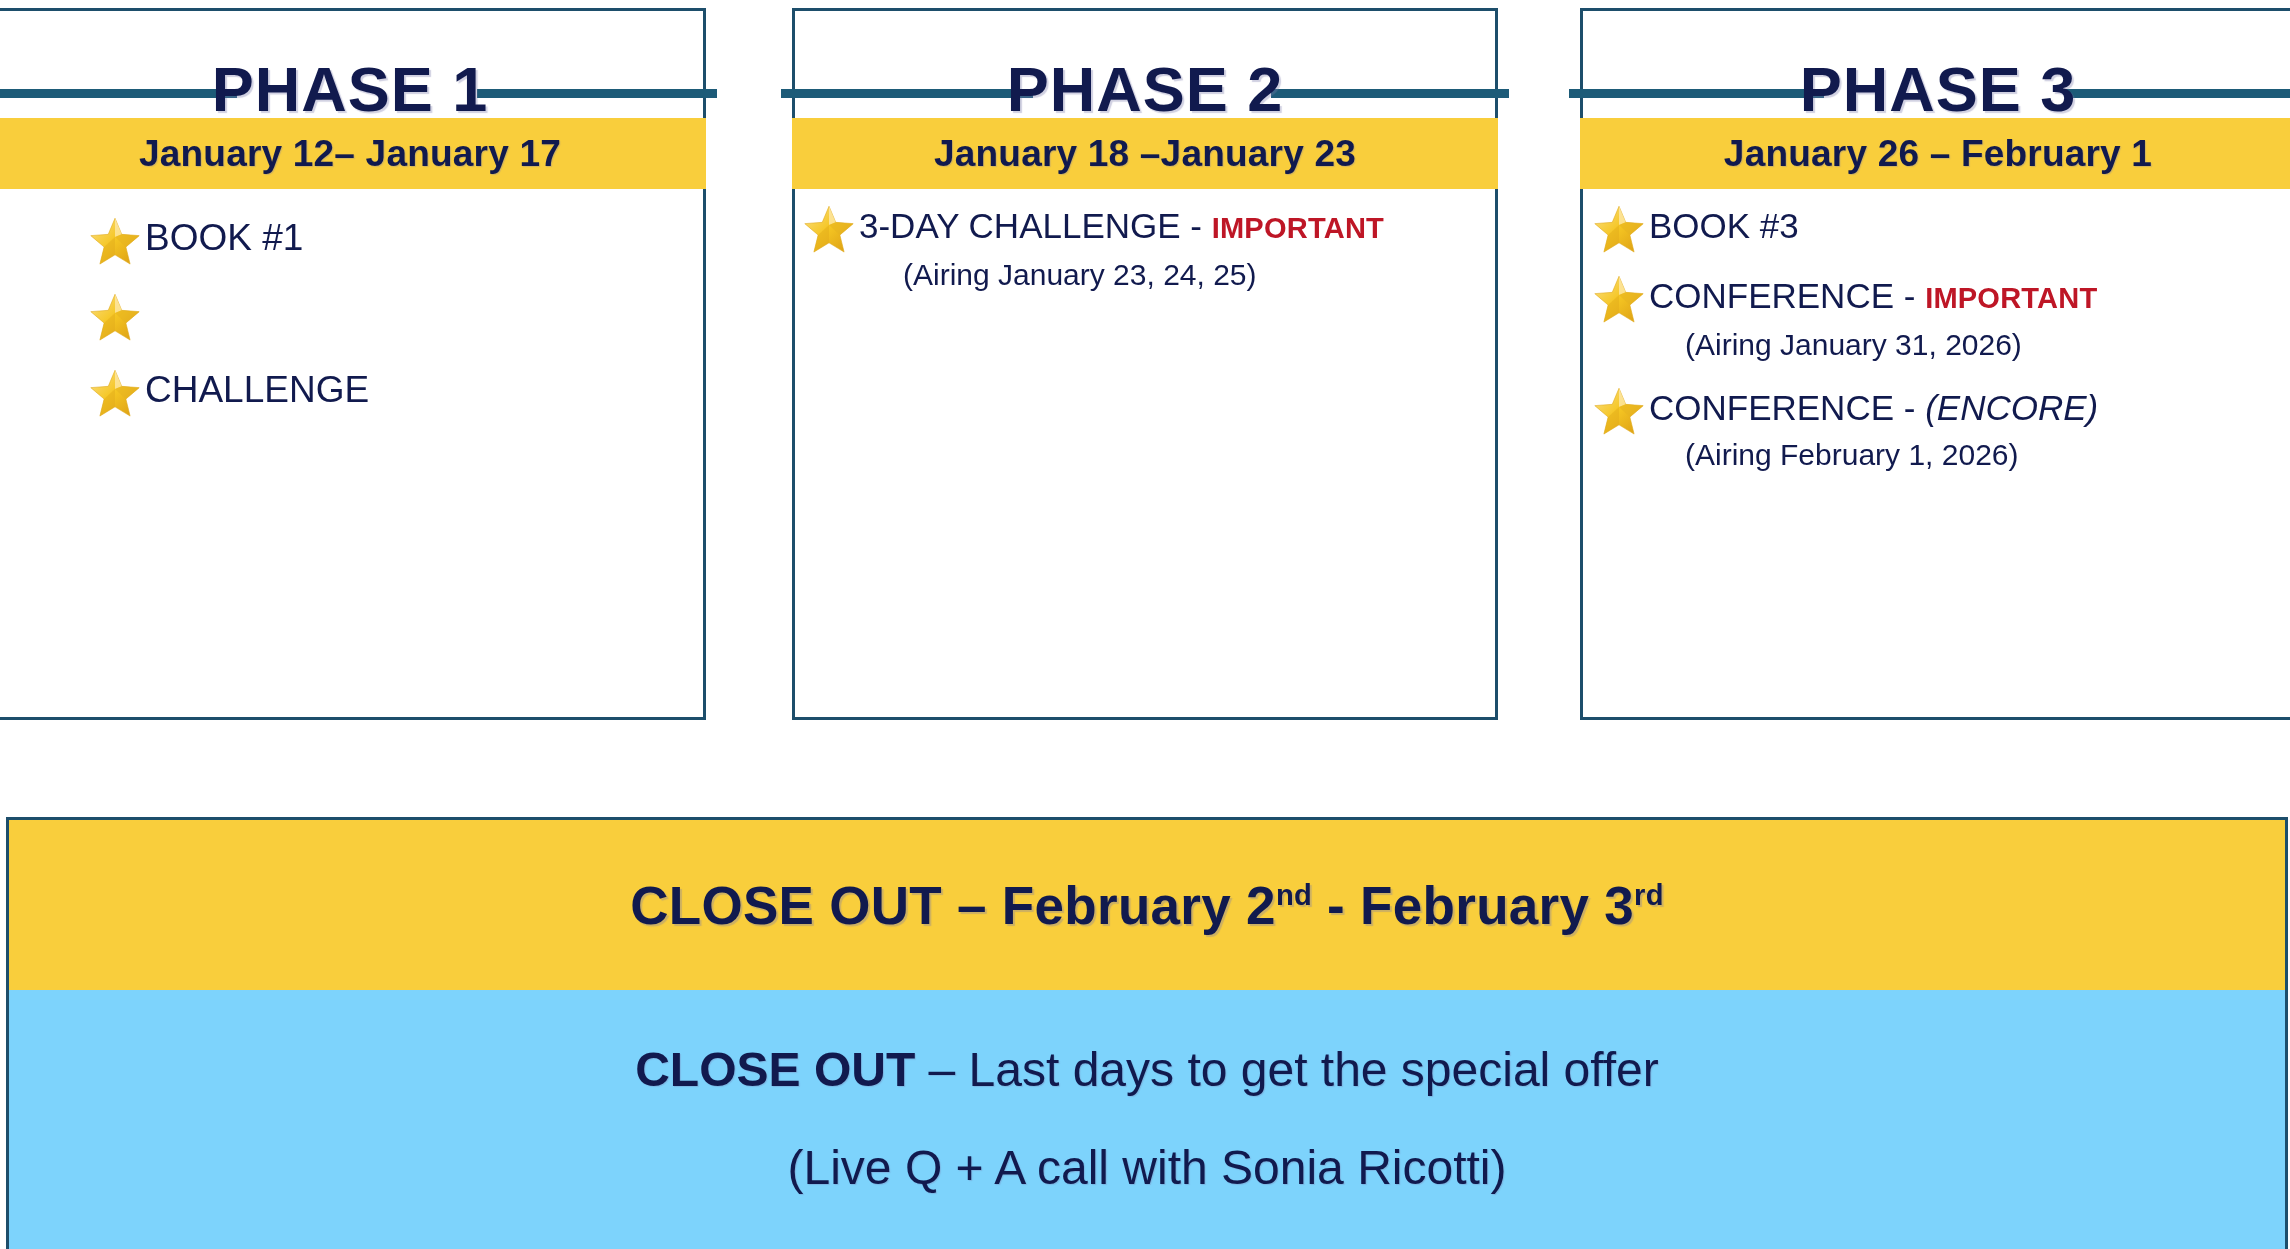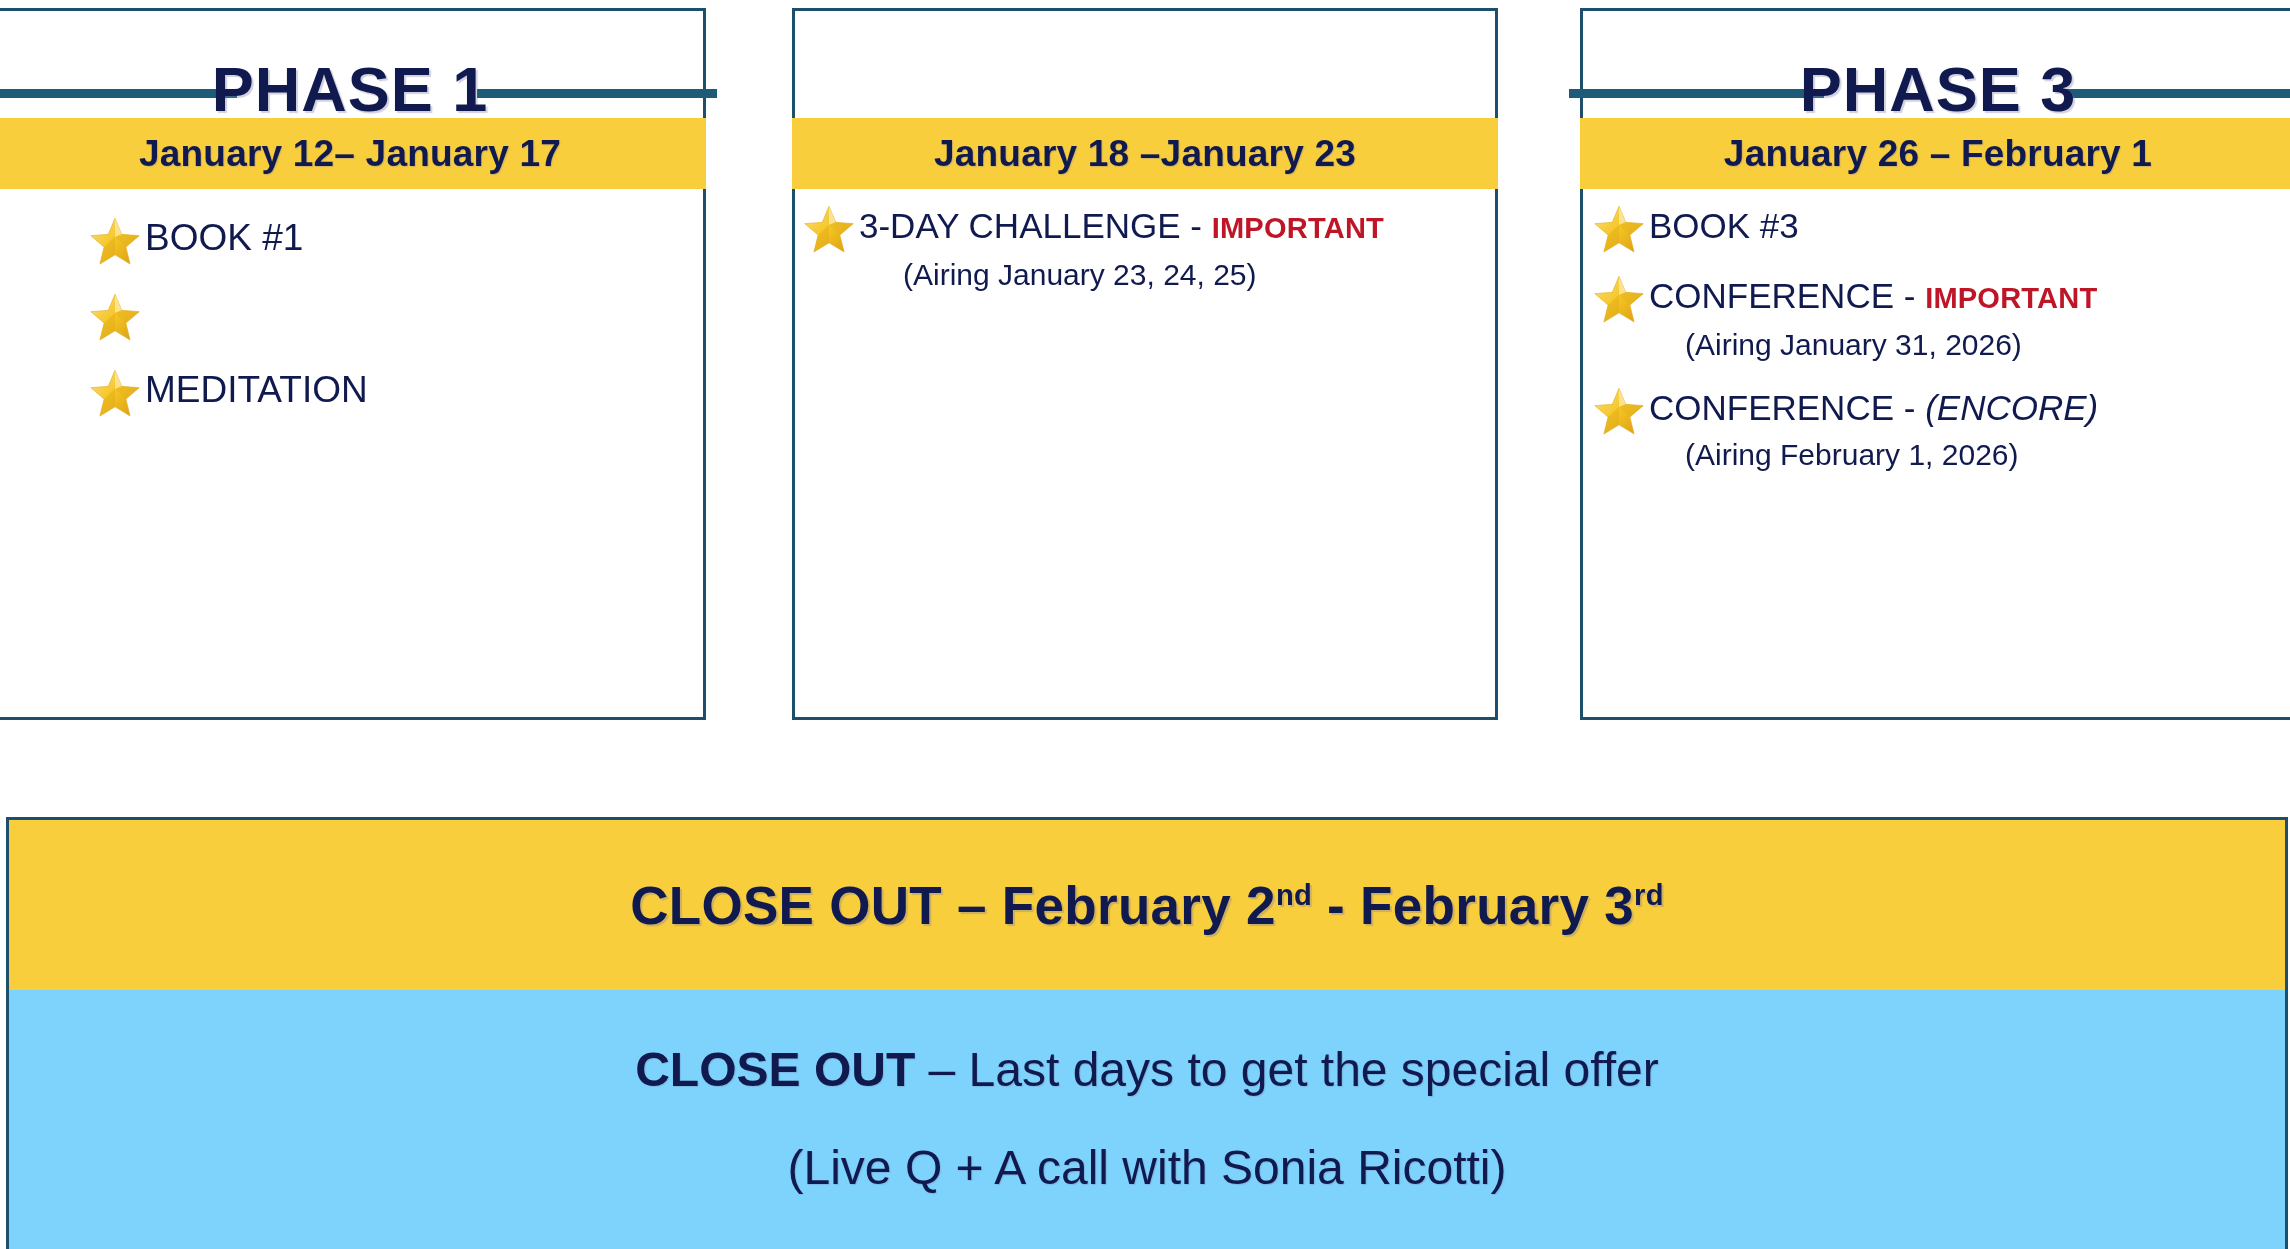--- a/index.html
+++ b/index.html
@@ -267,28 +267,33 @@
       <div class="item">
         <span class="star-icon">
           <svg viewBox="0 0 64 64">
             <polygon points="32,4 40.3,23.8 61.8,25.4 45.4,39.4 50.6,60.4 32,49 13.4,60.4 18.6,39.4 2.2,25.4 23.7,23.8" fill="url(#g1)" stroke="#e0a91b" stroke-width="0.7"></polygon>
             <polygon points="32,4 40.3,23.8 32,27" fill="#fde9b0" opacity="0.75"></polygon>
             <polygon points="32,27 45.4,39.4 61.8,25.4 40.3,23.8" fill="#e6b320" opacity="0.55"></polygon>
             <polygon points="32,27 18.6,39.4 13.4,60.4 32,49" fill="#e0a81a" opacity="0.45"></polygon>
           </svg>
         </span>
         <div class="item-body">
-          <div class="item-main">MEDITATION</div>
+          <div class="item-main">CHALLENGE</div>
         </div>
       </div>
 
     </div>
   </div>
 
   <div class="phase-card" id="phase-card-2">
+    <div class="phase-head">
+      <div class="phase-rule left"></div>
+      <div class="phase-rule right"></div>
+      <div class="phase-title">PHASE 2</div>
+    </div>
     <div class="date-band">
       <span class="date-band-text">January 18 –January 23</span>
     </div>
     <div class="item-list">
 
       <div class="item">
         <span class="star-icon">
           <svg viewBox="0 0 64 64">
             <polygon points="32,4 40.3,23.8 61.8,25.4 45.4,39.4 50.6,60.4 32,49 13.4,60.4 18.6,39.4 2.2,25.4 23.7,23.8" fill="url(#g1)" stroke="#e0a91b" stroke-width="0.7"></polygon>
             <polygon points="32,4 40.3,23.8 32,27" fill="#fde9b0" opacity="0.75"></polygon>

